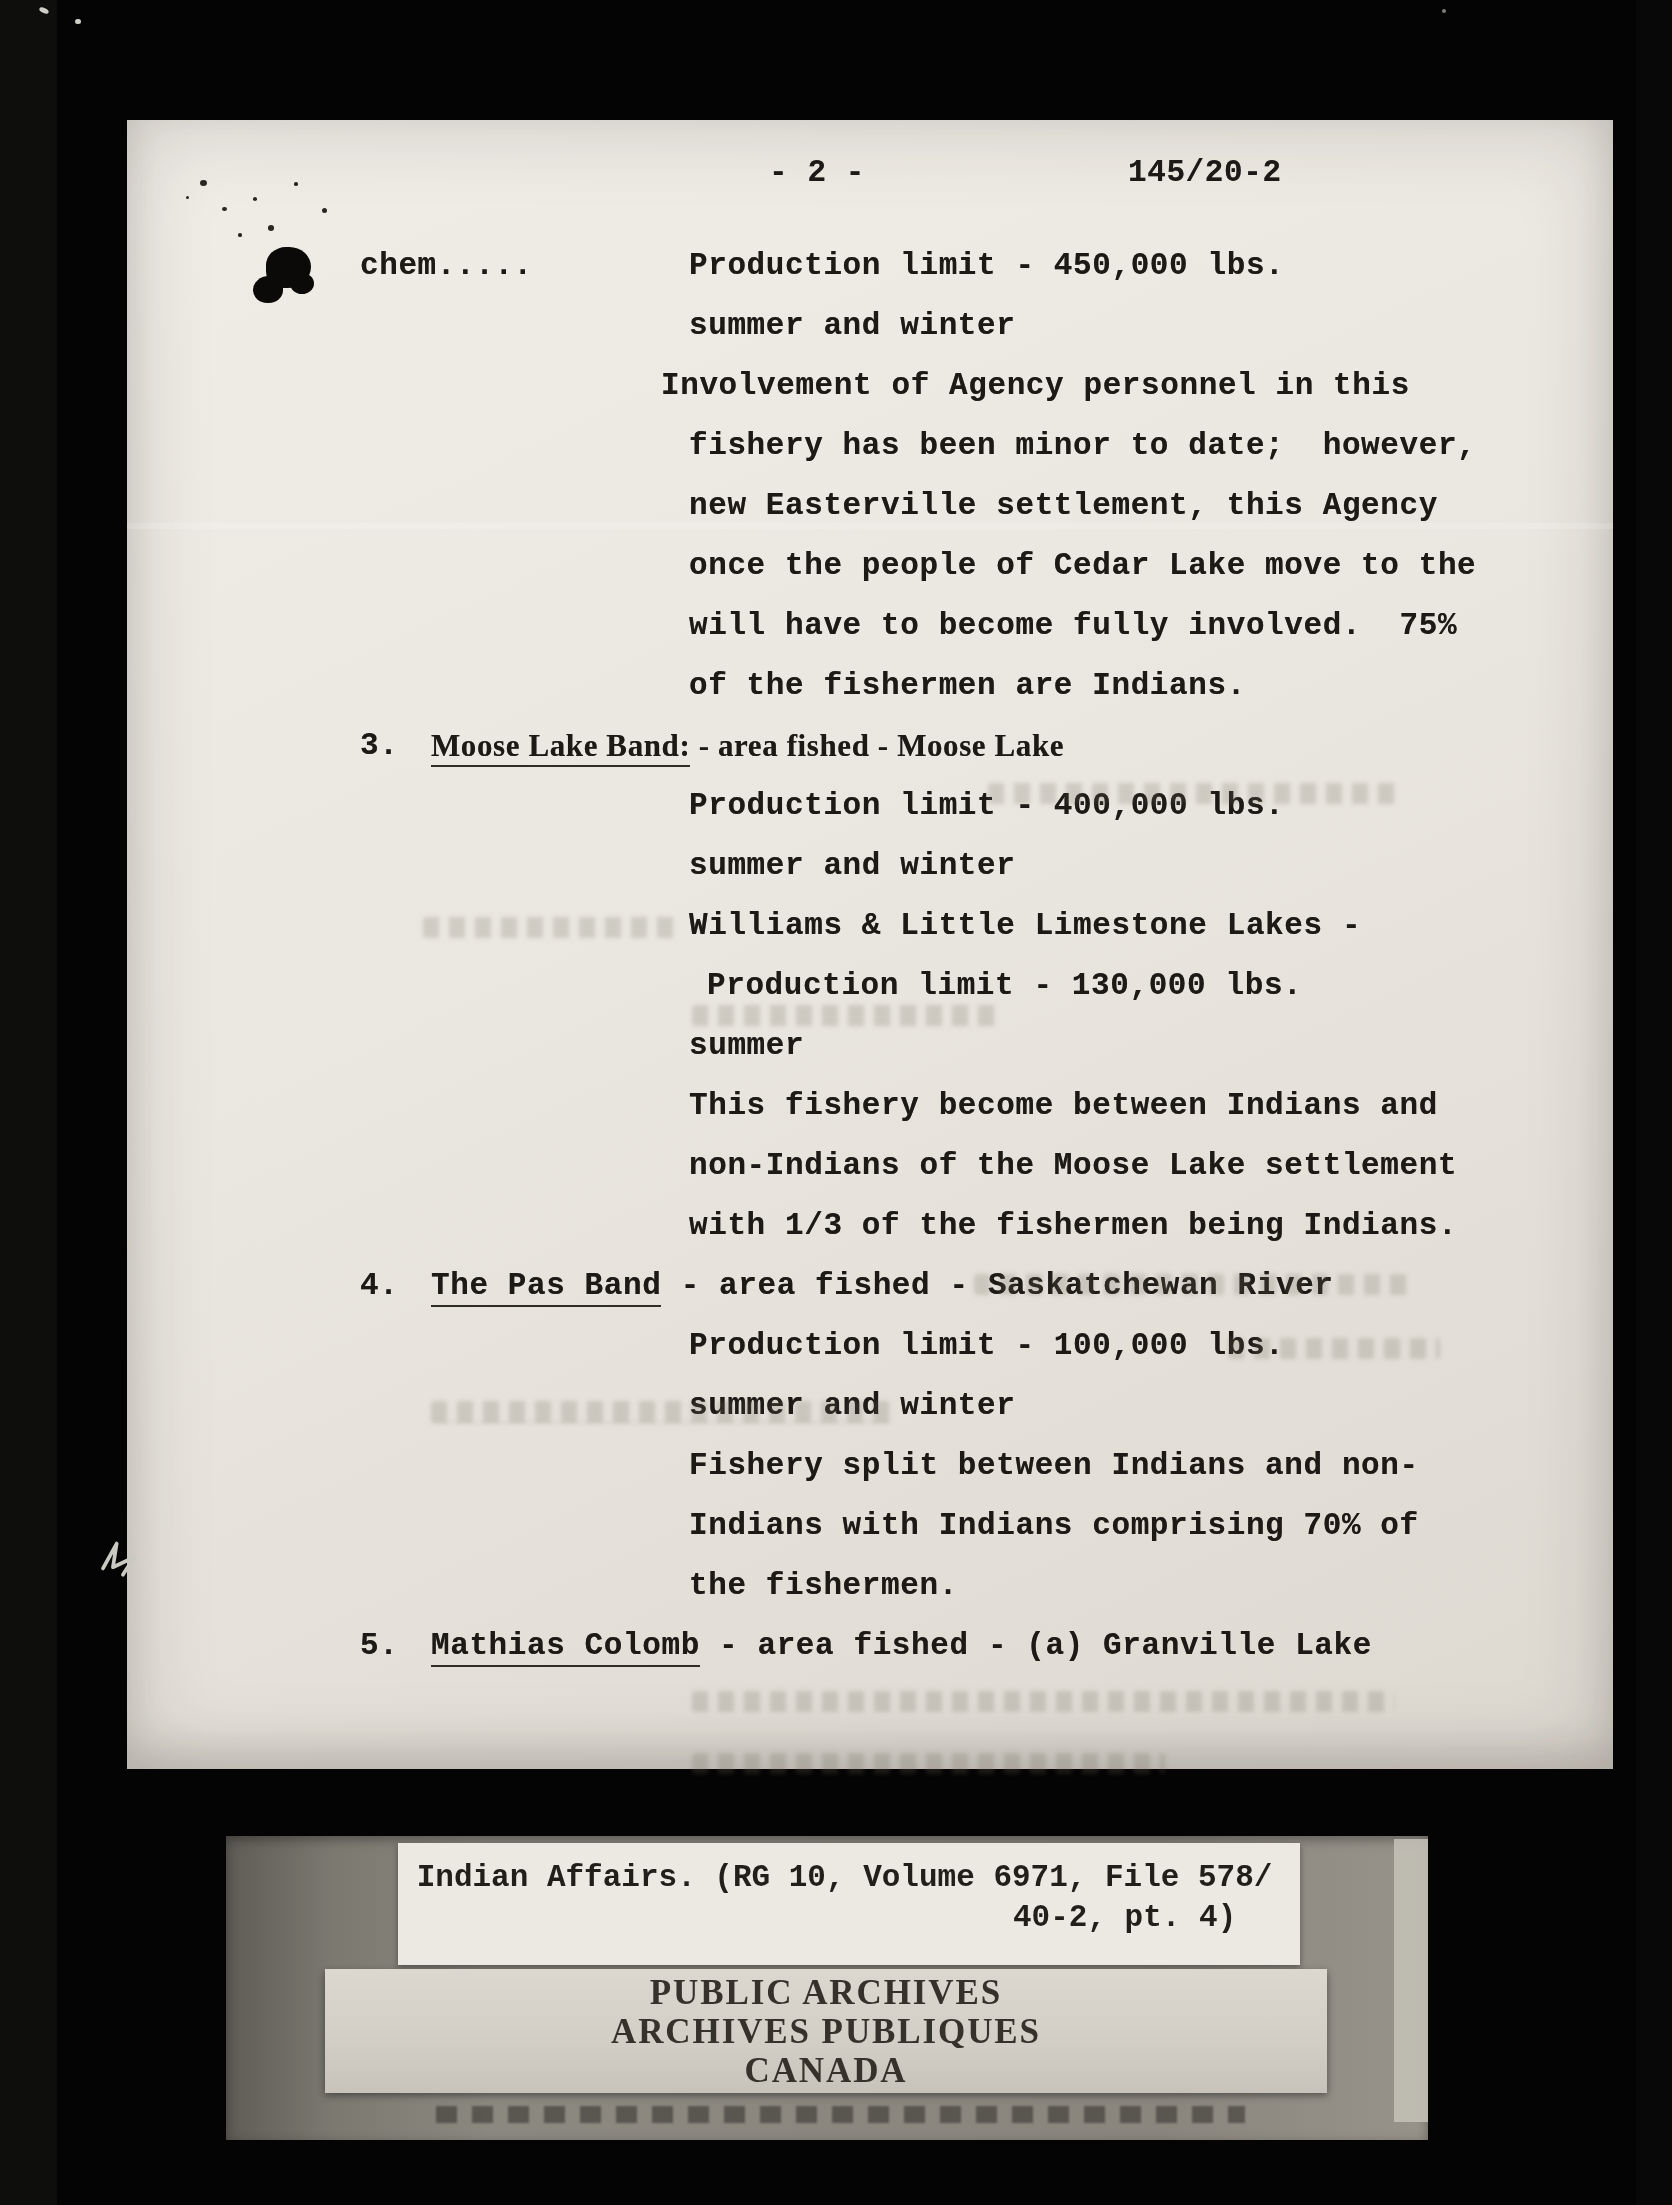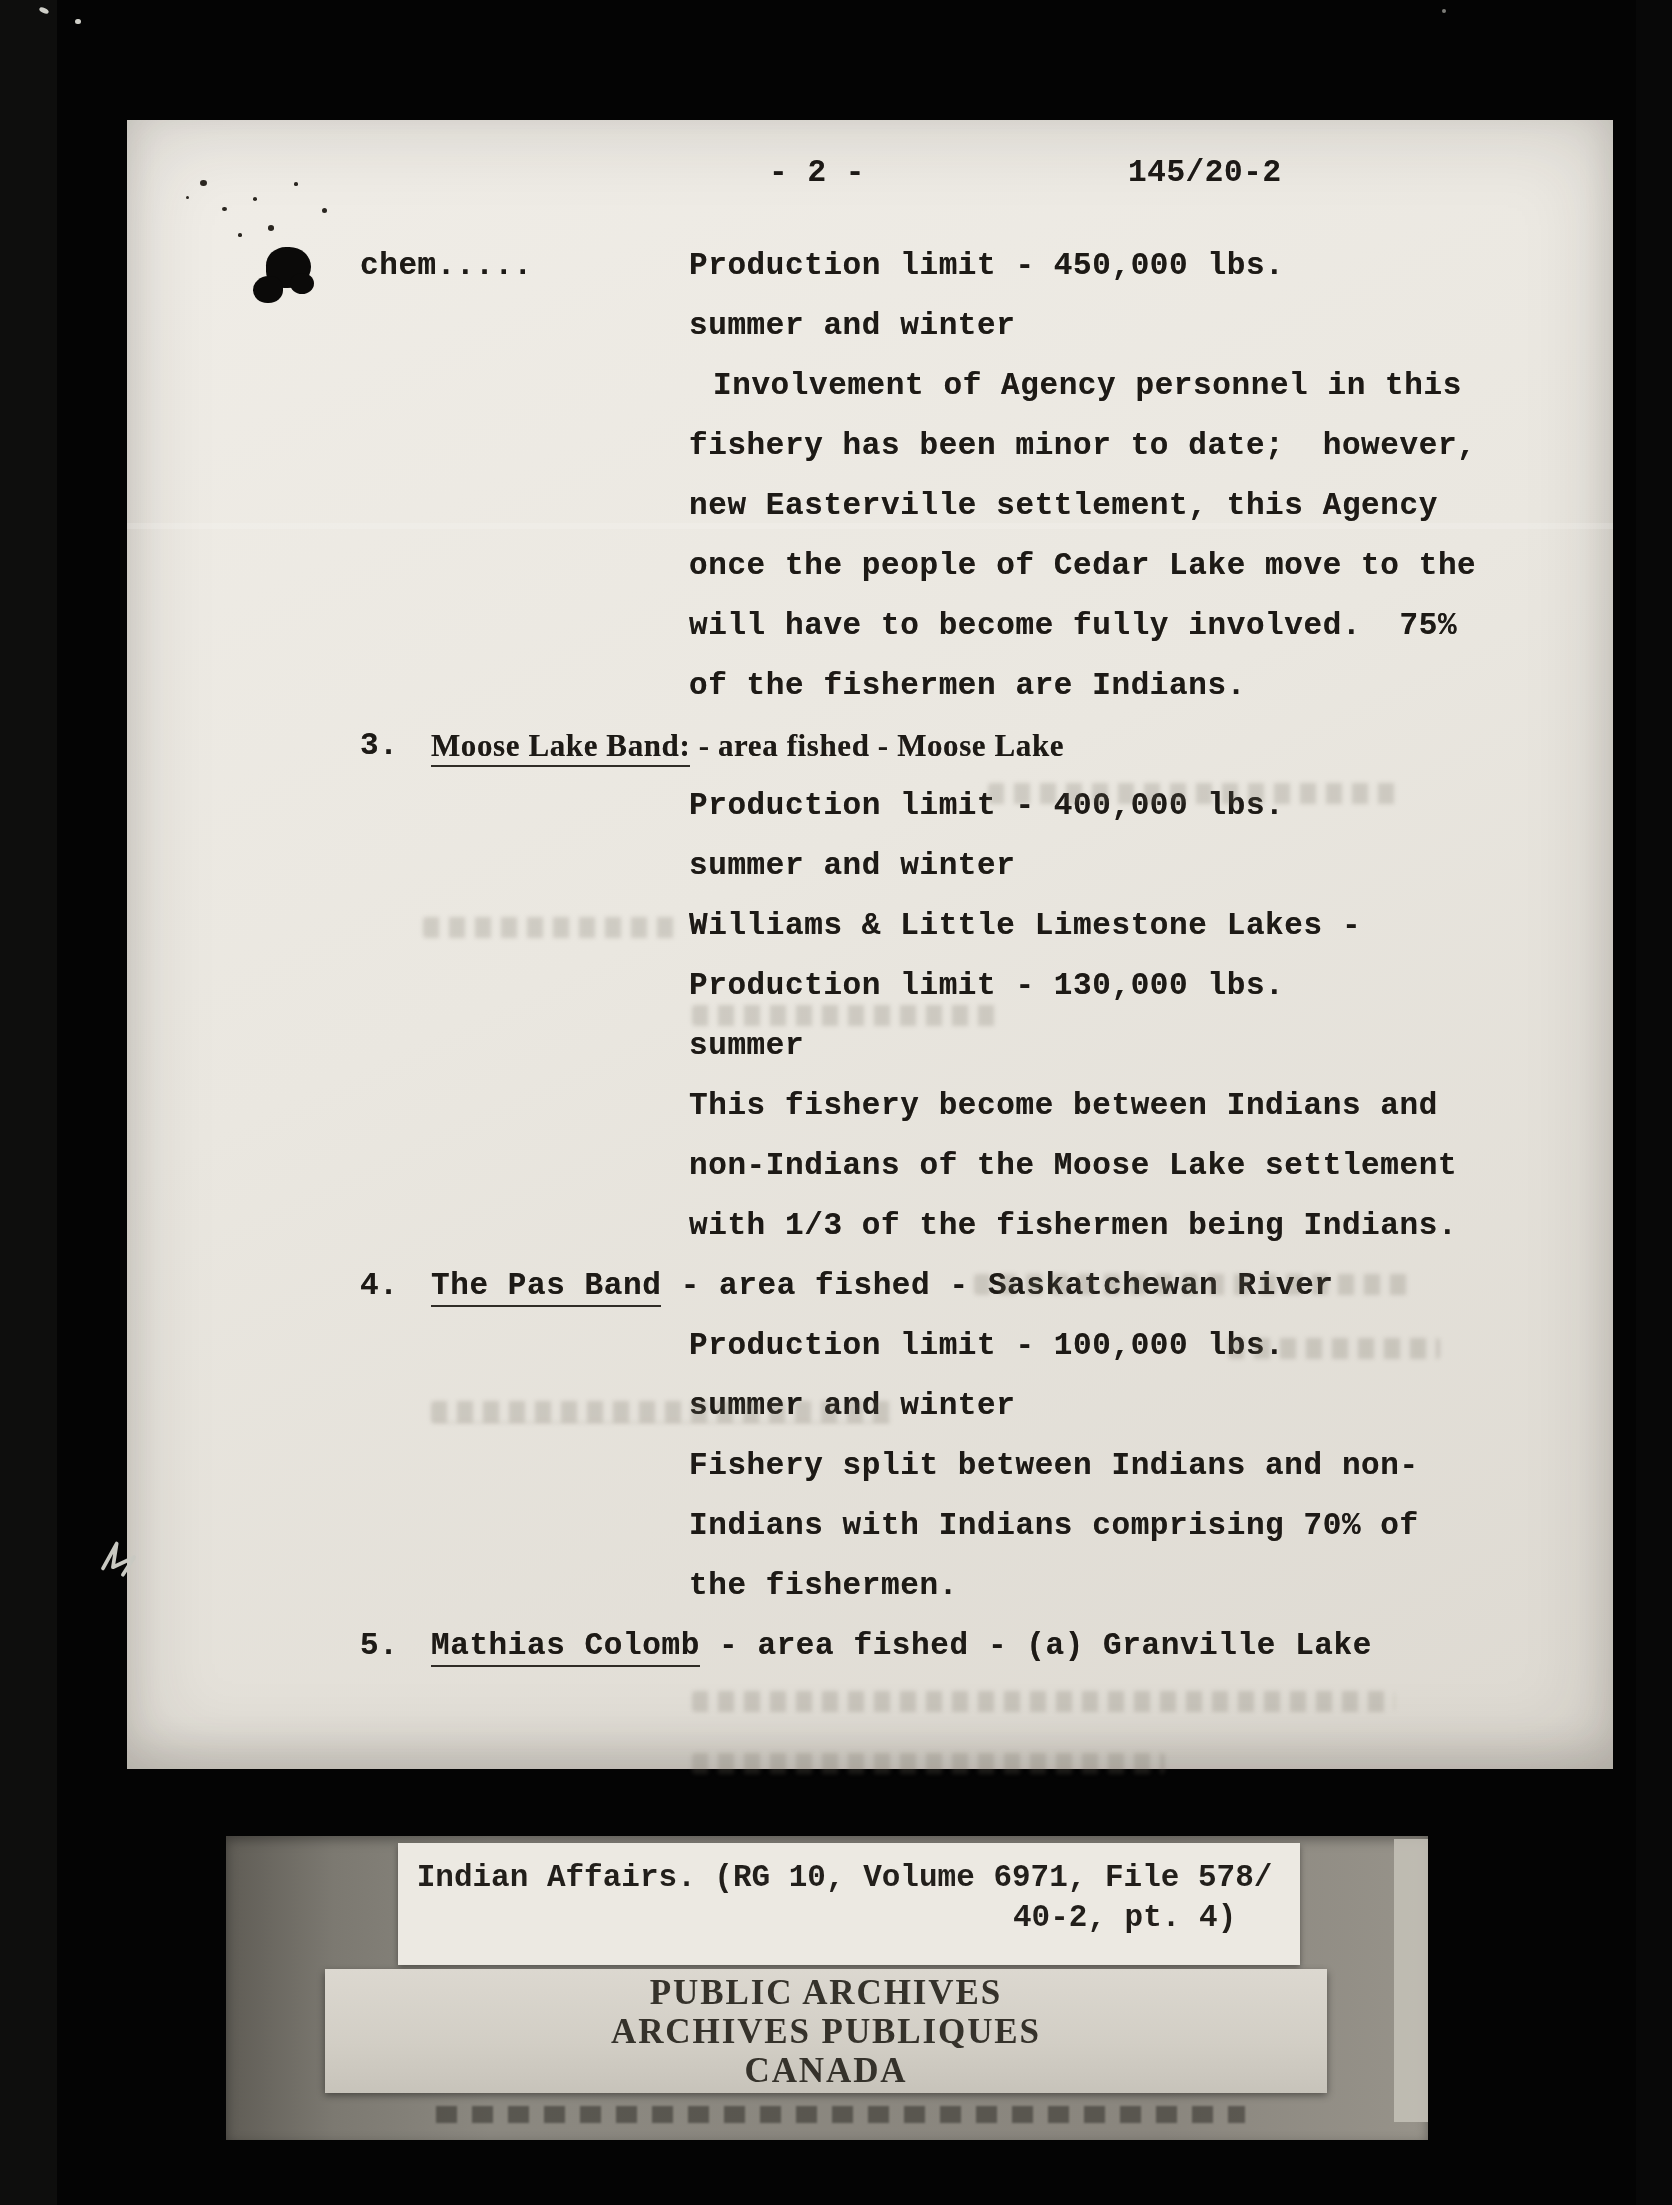--- a/index.html
+++ b/index.html
@@ -78,21 +78,21 @@
 
     <div class="doc">
         <div class="trow">
           <span class="seg" style="left: 233px;"><span>chem.....</span></span>
           <span class="seg" style="left: 562px;">Production limit - 450,000 lbs.</span>
         </div>
         <div class="trow">
           <span class="seg" style="left: 562px;">summer and winter</span>
         </div>
         <div class="trow">
-          <span class="seg" style="left: 586px; font-family: Liberation Mono, monospace;">Involvement of Agency personnel in this</span>
+          <span class="seg" style="left: 534px; font-family: Liberation Mono, monospace;">Involvement of Agency personnel in this</span>
         </div>
         <div class="trow">
           <span class="seg" style="left: 562px;">fishery has been minor to date;  however,</span>
         </div>
         <div class="trow">
           <span class="seg" style="left: 562px;">new Easterville settlement, this Agency</span>
         </div>
         <div class="trow">
           <span class="seg" style="left: 562px;">once the people of Cedar Lake move to the</span>
         </div>
@@ -109,21 +109,21 @@
         <div class="trow">
           <span class="seg" style="left: 562px;">Production limit - 400,000 lbs.</span>
         </div>
         <div class="trow">
           <span class="seg" style="left: 562px;">summer and winter</span>
         </div>
         <div class="trow">
           <span class="seg" style="left: 562px;">Williams &amp; Little Limestone Lakes -</span>
         </div>
         <div class="trow">
-          <span class="seg" style="left: 562px;">Production limit - 130,000 lbs.</span>
+          <span class="seg" style="left: 580px;">Production limit - 130,000 lbs.</span>
         </div>
         <div class="trow">
           <span class="seg" style="left: 562px;">summer</span>
         </div>
         <div class="trow">
           <span class="seg" style="left: 562px;">This fishery become between Indians and</span>
         </div>
         <div class="trow">
           <span class="seg" style="left: 562px;">non-Indians of the Moose Lake settlement</span>
         </div>

